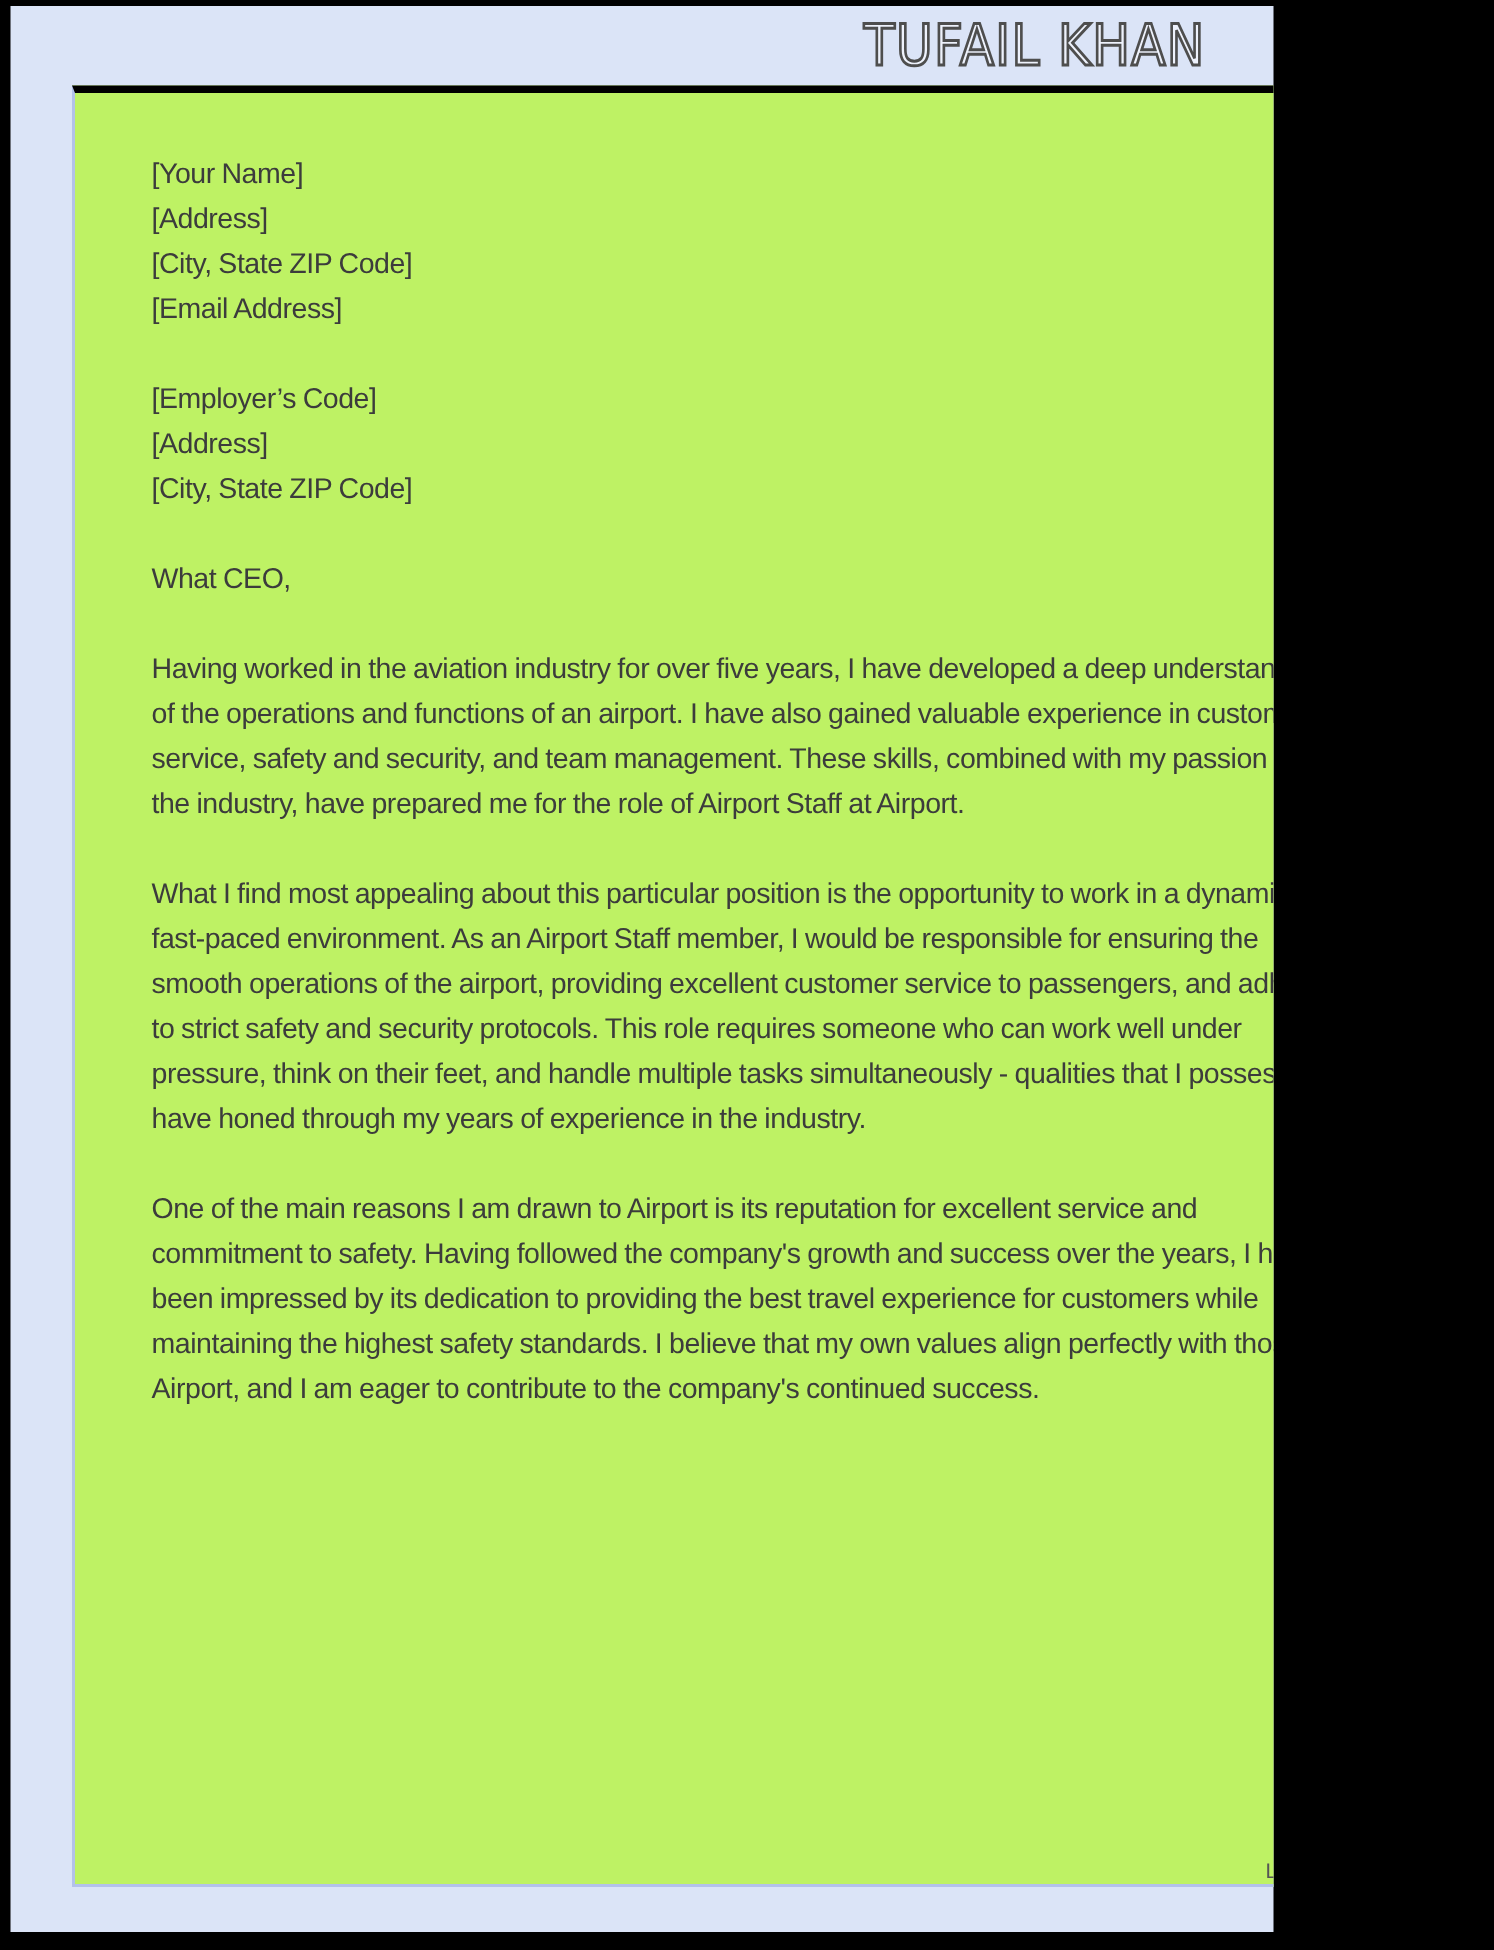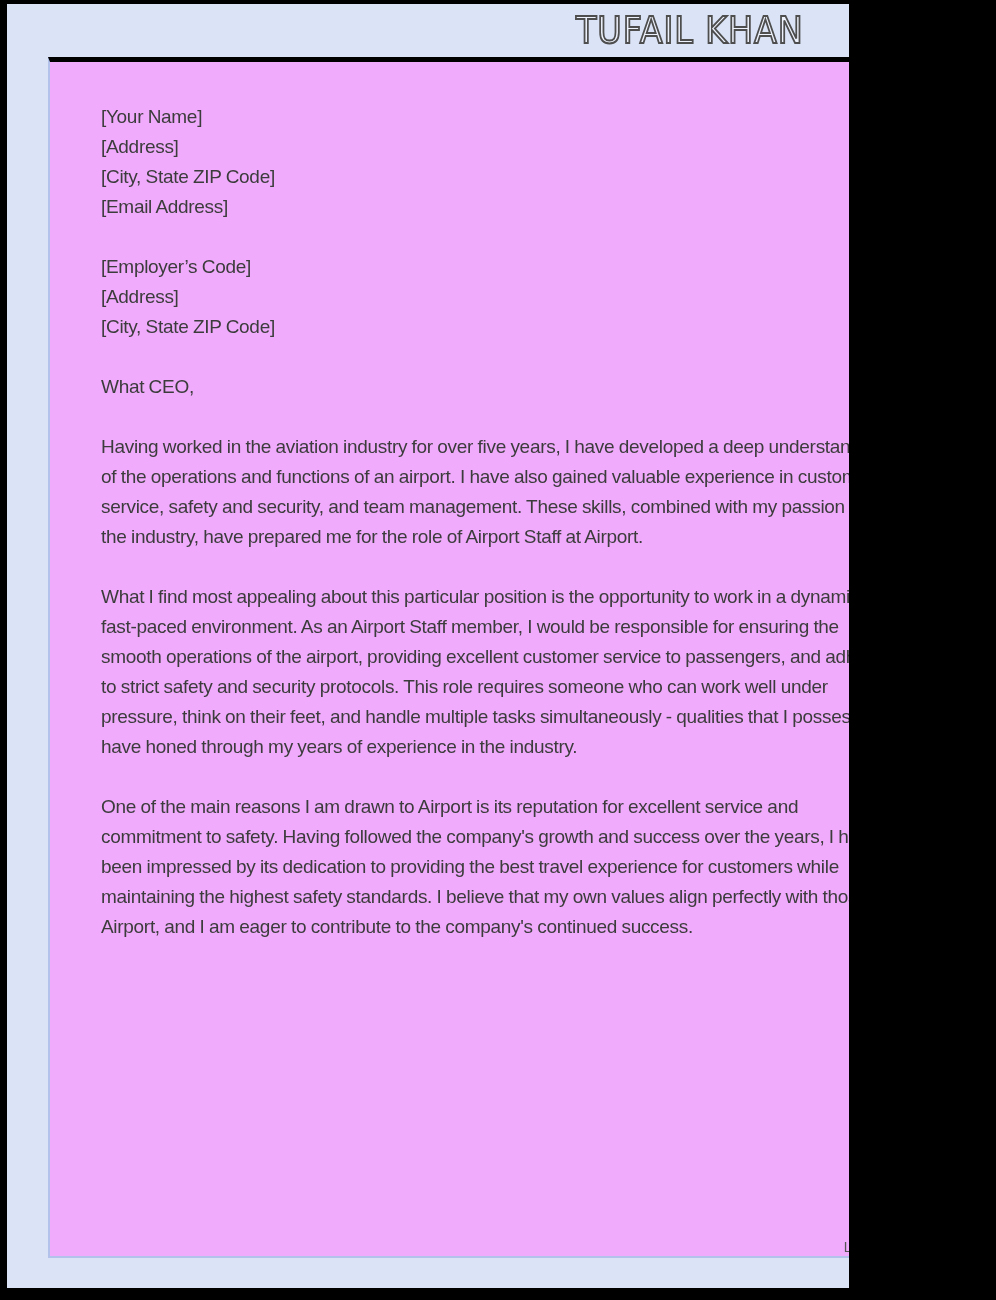--- a/index.html
+++ b/index.html
@@ -17,21 +17,21 @@
     font-family:"DejaVu Sans",sans-serif;
     font-size:38px;line-height:44px;font-weight:500;
     letter-spacing:1px;
     color:#eef2fc;
     -webkit-text-stroke:2px #4e4e4e;
     transform:scaleX(0.88);transform-origin:right center;
     white-space:nowrap;
   }
   .page{
     position:absolute;left:41px;top:53px;width:898px;height:1201px;
-    background:#f0abfc;
+    background:#bef264;
     border-top:5px solid #000000;
     border-left:2px solid #b3c2ea;
     border-right:2px solid #b3c2ea;
     border-bottom:2px solid #b3c2ea;
     box-sizing:border-box;
     overflow:visible;
   }
   .content{
     position:relative;
     padding:40px 48px 0 51px;

